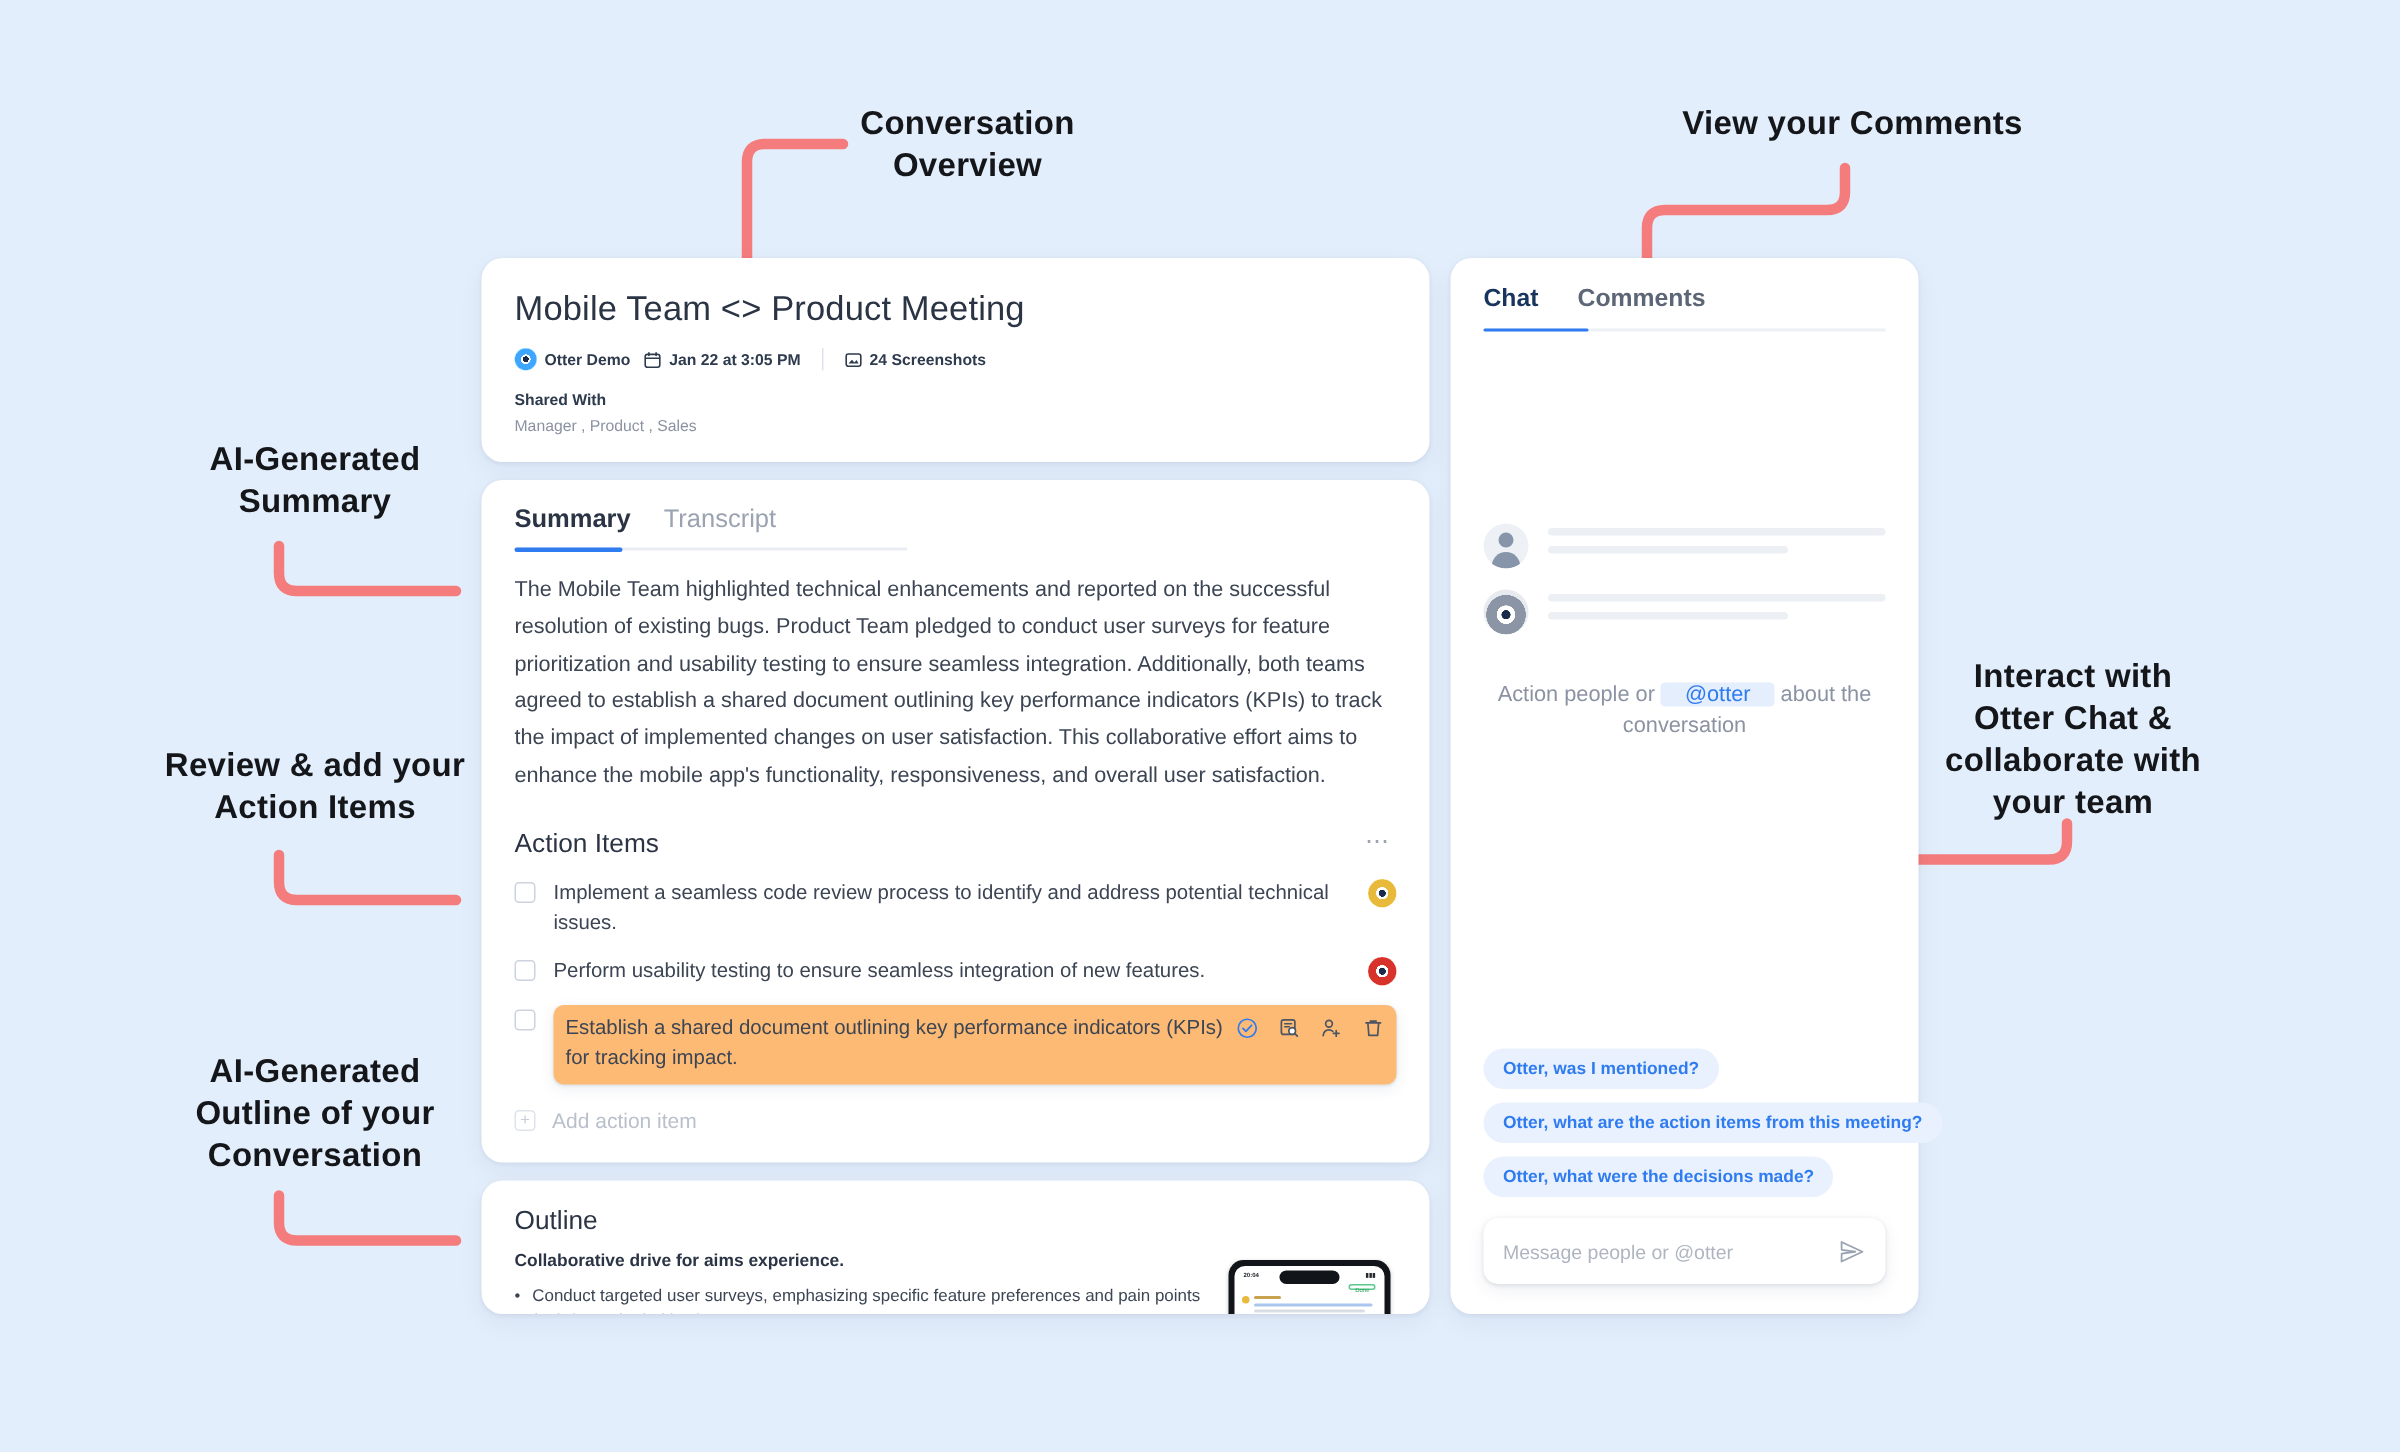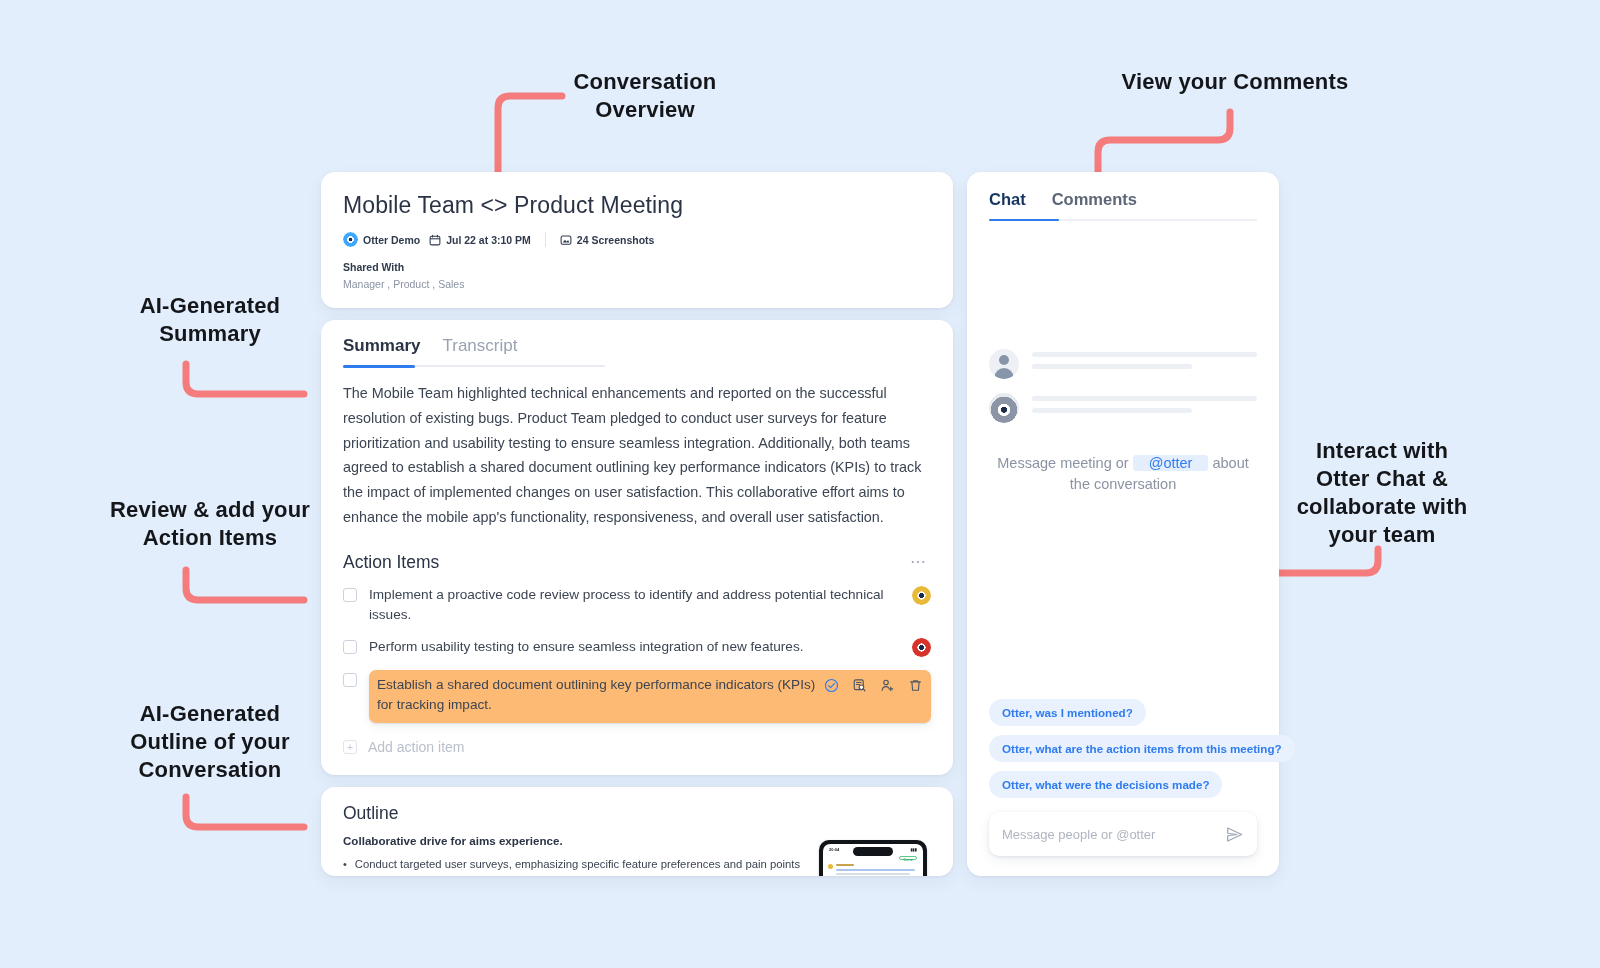--- a/index.html
+++ b/index.html
@@ -222,21 +222,21 @@
         <div class="meta-chunk">
           <span class="otter-dot"></span>
           <span>Otter Demo</span>
         </div>
         <div class="meta-chunk">
           <svg class="meta-ico" viewBox="0 0 16 16">
             <rect x="1.5" y="3" width="13" height="11.5" rx="2" fill="none" stroke="#2e3a4d" stroke-width="1.4"></rect>
             <path d="M1.5 6.4h13" stroke="#2e3a4d" stroke-width="1.4"></path>
             <path d="M4.8 1.6v2.4M11.2 1.6v2.4" stroke="#2e3a4d" stroke-width="1.4" stroke-linecap="round"></path>
           </svg>
-          <span>Jul 22 at 3:10 PM</span>
+          <span>Jan 22 at 3:05 PM</span>
         </div>
         <div class="meta-sep"></div>
         <div class="meta-chunk">
           <svg class="meta-ico" viewBox="0 0 16 16">
             <rect x="1.5" y="2.6" width="13" height="11" rx="2" fill="none" stroke="#2e3a4d" stroke-width="1.4"></rect>
             <path d="M3.6 11.2l3-3.4 2.2 2.4 1.9-2.3 1.8 3.3z" fill="#2e3a4d"></path>
           </svg>
           <span>24 Screenshots</span>
         </div>
       </div>
@@ -255,21 +255,21 @@
 
       <div class="summary-text">The Mobile Team highlighted technical enhancements and reported on the successful resolution of existing bugs. Product Team pledged to conduct user surveys for feature prioritization and usability testing to ensure seamless integration. Additionally, both teams agreed to establish a shared document outlining key performance indicators (KPIs) to track the impact of implemented changes on user satisfaction. This collaborative effort aims to enhance the mobile app's functionality, responsiveness, and overall user satisfaction.</div>
 
       <div class="section-head">
         <div class="section-title">Action Items</div>
         <div class="dots-btn">⋯</div>
       </div>
 
       <div class="ai-row">
         <div class="ai-check"></div>
-        <div class="ai-text">Implement a proactive code review process to identify and address potential technical issues.</div>
+        <div class="ai-text">Implement a seamless code review process to identify and address potential technical issues.</div>
         <div class="ai-avatar yellow"></div>
       </div>
 
       <div class="ai-row">
         <div class="ai-check"></div>
         <div class="ai-text">Perform usability testing to ensure seamless integration of new features.</div>
         <div class="ai-avatar red"></div>
       </div>
 
       <div class="ai-row editing">
@@ -370,21 +370,21 @@
     </div>
     <div class="ghost-msg">
       <div class="ghost-otter"></div>
       <div class="ghost-lines">
         <div class="ghost-line full"></div>
         <div class="ghost-line short"></div>
       </div>
     </div>
 
     <div class="chat-hint">
-      <span>Message meeting or </span><span class="at">@otter</span><span> about the conversation</span>
+      <span>Action people or </span><span class="at">@otter</span><span> about the conversation</span>
     </div>
 
     <div class="chat-chips">
       <div class="chip">Otter, was I mentioned?</div>
       <div class="chip">Otter, what are the action items from this meeting?</div>
       <div class="chip">Otter, what were the decisions made?</div>
     </div>
 
     <div class="chat-input-wrap">
       <input class="chat-input" placeholder="Message people or @otter" style="">

